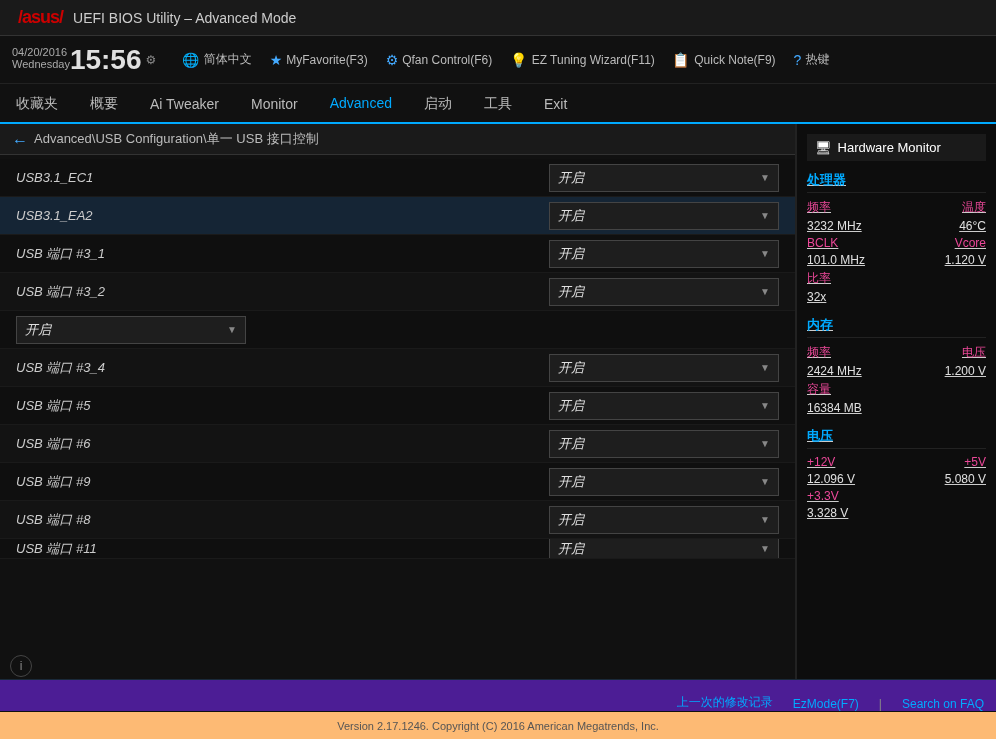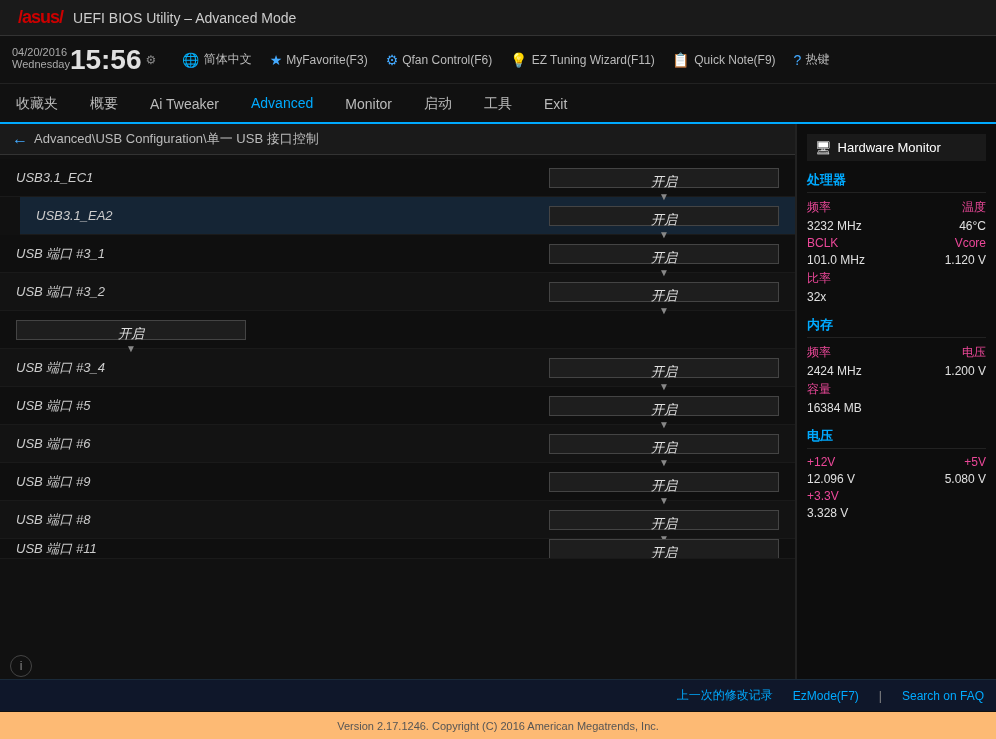--- a/index.html
+++ b/index.html
@@ -164,30 +164,28 @@
       width: 100%;
       background: #1e1e1e;
       border: 1px solid #444;
       color: #e0e0e0;
       padding: 4px 8px;
       font-size: 13px;
       display: flex;
       align-items: center;
       justify-content: space-between;
       cursor: pointer;
-      height: 20px;
-      flex-direction: column;
+      height: 28px;
     }
     .dropdown .arrow {
       color: #888;
       font-size: 10px;
     }
     .setting-row.highlighted {
       background: #152535;
-      margin-left: 20px;
     }
 
     
     .sidebar {
       width: 200px;
       background: #0d0d0d;
       padding: 10px;
       border-left: 1px solid #222;
     }
     .sidebar-title {
@@ -195,20 +193,21 @@
       color: #fff;
       background: #1a1a1a;
       padding: 6px 8px;
       margin-bottom: 10px;
       display: flex;
       align-items: center;
       gap: 6px;
     }
     .sidebar-section {
       margin-bottom: 12px;
+      text-decoration: underline;
     }
     .sidebar-section-title {
       color: #00aaff;
       font-size: 13px;
       font-weight: bold;
       margin-bottom: 6px;
       border-bottom: 1px solid #222;
       padding-bottom: 3px;
     }
     .sidebar-row {
@@ -216,24 +215,24 @@
       justify-content: space-between;
       font-size: 12px;
       color: #aaa;
       margin-bottom: 3px;
     }
     .sidebar-row .label { color: #ec4899; }
     .sidebar-row .value { color: #e0e0e0; }
 
     
     .bottom-bar {
-      background: #0f172a;
+      background: #4c1d95;
       height: 32px;
       display: flex;
-      align-items: center;
+      align-items: flex-end;
       justify-content: flex-end;
       padding: 0 12px;
       border-top: 1px solid #1a2a3a;
       gap: 20px;
     }
     .bottom-item {
       font-size: 12px;
       color: #888;
       cursor: pointer;
     }
@@ -320,22 +319,22 @@
       <span class="icon-sym">?</span>
       <span>热键</span>
     </div>
   </div>
 </div>
 
 <div class="nav-bar">
   <div class="nav-item">收藏夹</div>
   <div class="nav-item">概要</div>
   <div class="nav-item">Ai Tweaker</div>
+  <div class="nav-item">Monitor</div>
   <div class="nav-item active">Advanced</div>
-  <div class="nav-item">Monitor</div>
   <div class="nav-item">启动</div>
   <div class="nav-item">工具</div>
   <div class="nav-item">Exit</div>
 </div>
 
 <div class="main-layout">
 
   <div class="content-area">
 
     <div class="breadcrumb-bar">

